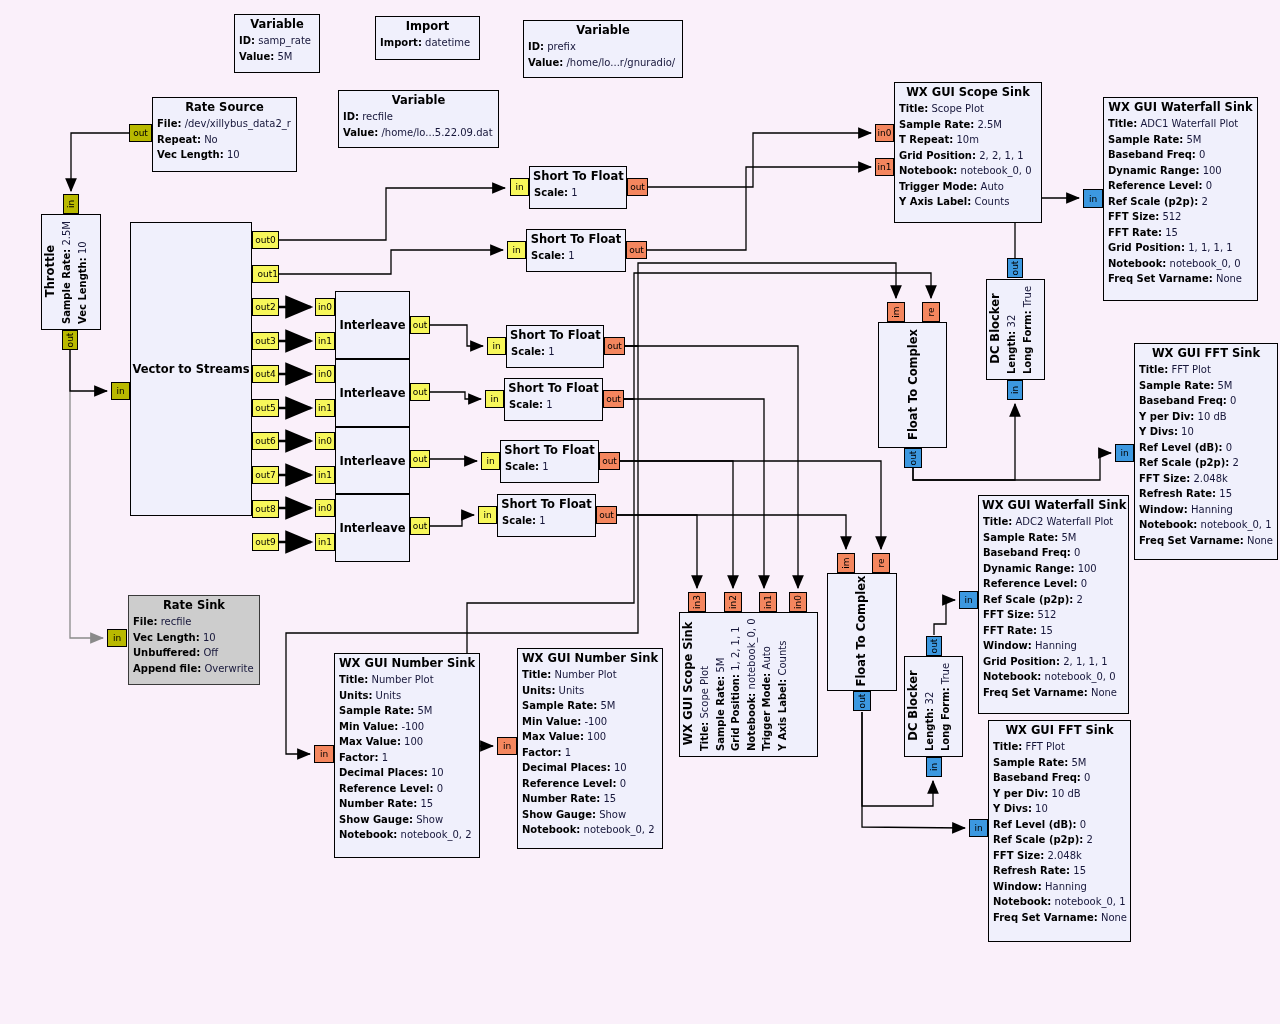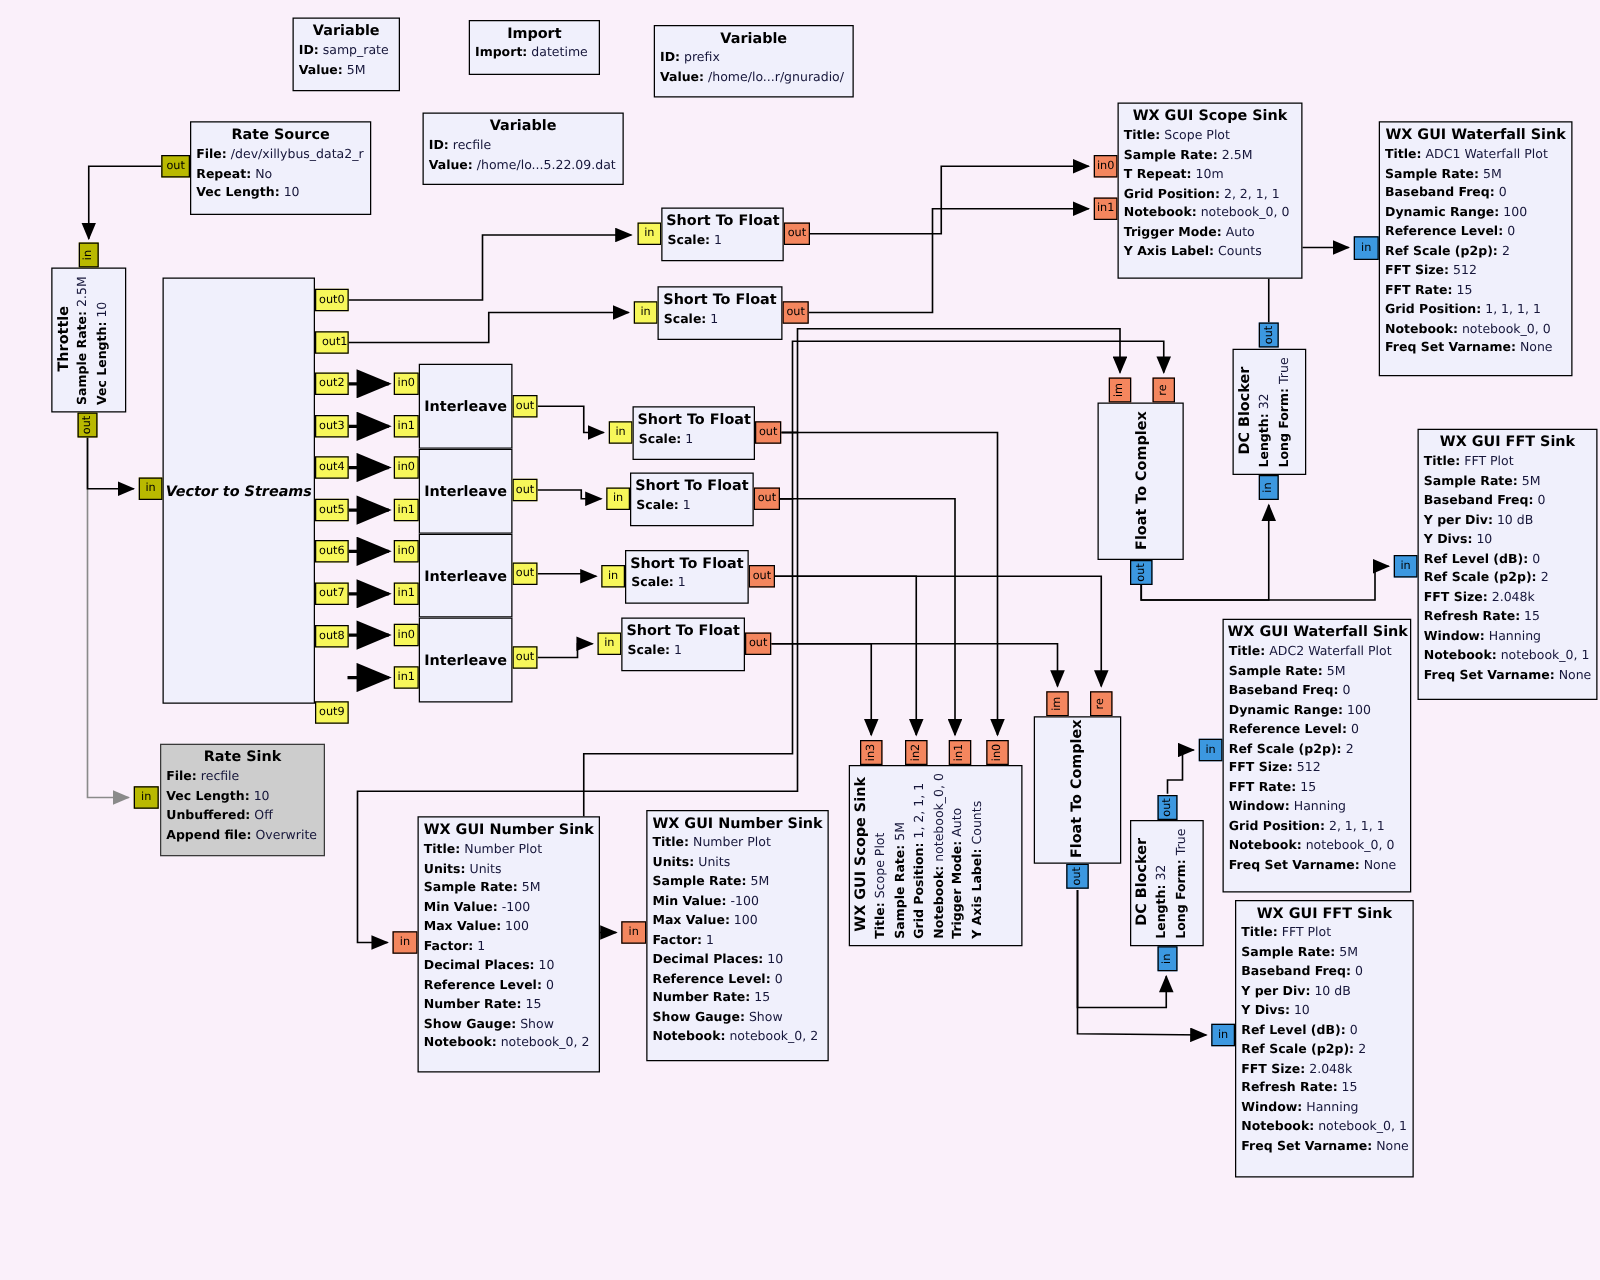--- a/index.html
+++ b/index.html
@@ -103,21 +103,21 @@
         <div class="pline"><b>Sample Rate:</b>&nbsp;<span>2.5M</span></div>
         <div class="pline"><b>Vec Length:</b>&nbsp;<span>10</span></div>
       </div>
     </div>
     <div class="port" style="left: 63px; top: 194px; width: 16px; height: 20px; background: rgb(185, 185, 0);">
       <span class="rot">in</span>
     </div>
     <div class="port" style="left: 62px; top: 330px; width: 16px; height: 20px; background: rgb(185, 185, 0);">
       <span class="rot">out</span>
     </div>
-    <div class="block center" style="left: 130px; top: 222px; width: 122px; height: 341px; font-style: italic;">
+    <div class="block center" style="left: 130px; top: 222px; width: 122px; height: 294px;">
       <div class="btitle">Vector to Streams</div>
     </div>
     <div class="port" style="left: 111px; top: 382px; width: 19px; height: 18px; background: rgb(185, 185, 0);">
       <span>in</span>
     </div>
     <div class="port" style="left: 252px; top: 231px; width: 27px; height: 18px; background: rgb(247, 247, 90);">
       <span>out0</span>
     </div>
     <div class="port" style="left: 252px; top: 265px; width: 27px; height: 18px; background: rgb(247, 247, 90); justify-content: flex-end;">
       <span>out1</span>
@@ -136,21 +136,21 @@
     </div>
     <div class="port" style="left: 252px; top: 432px; width: 27px; height: 18px; background: rgb(247, 247, 90);">
       <span>out6</span>
     </div>
     <div class="port" style="left: 252px; top: 466px; width: 27px; height: 18px; background: rgb(247, 247, 90);">
       <span>out7</span>
     </div>
     <div class="port" style="left: 252px; top: 500px; width: 27px; height: 18px; background: rgb(247, 247, 90);">
       <span>out8</span>
     </div>
-    <div class="port" style="left: 252px; top: 533px; width: 27px; height: 18px; background: rgb(247, 247, 90); margin-top: 28px;">
+    <div class="port" style="left: 252px; top: 533px; width: 27px; height: 18px; background: rgb(247, 247, 90);">
       <span>out9</span>
     </div>
     <div class="block center" style="left: 335px; top: 291px; width: 75px; height: 68px;">
       <div class="btitle">Interleave</div>
     </div>
     <div class="port" style="left: 315px; top: 298px; width: 20px; height: 18px; background: rgb(247, 247, 90);">
       <span>in0</span>
     </div>
     <div class="port" style="left: 315px; top: 332px; width: 20px; height: 18px; background: rgb(247, 247, 90);">
       <span>in1</span>

